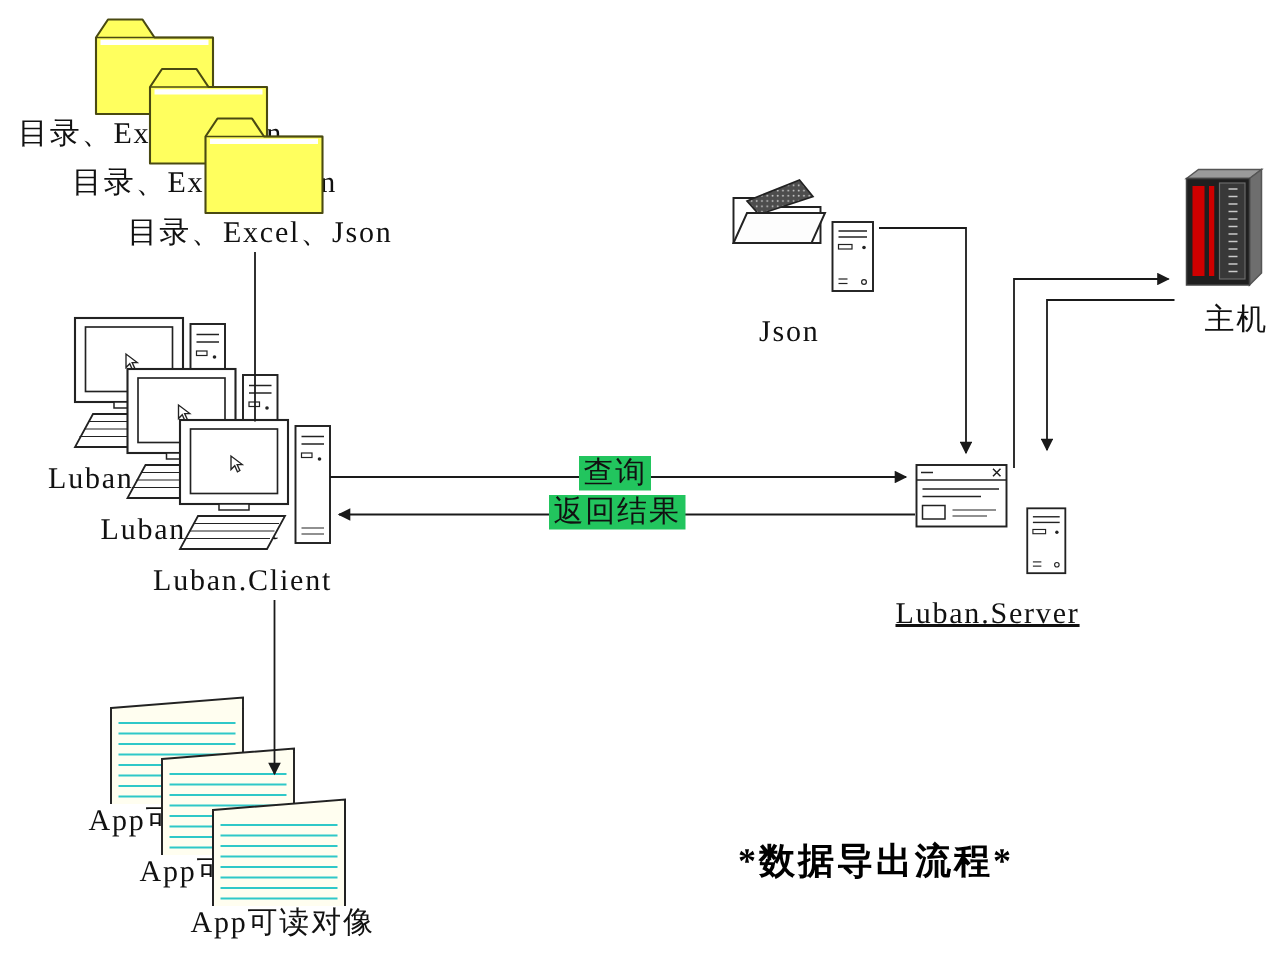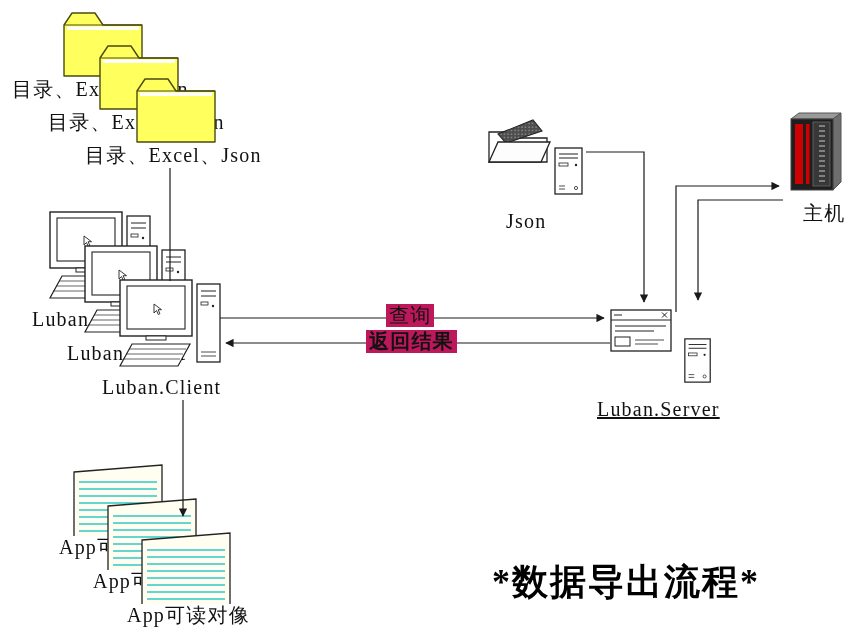--- a/index.html
+++ b/index.html
@@ -32,26 +32,26 @@
   .host-ic{left:0;top:0;width:58px;height:84px;}
   .host-lbl{left:15px;top:92px;}
   
   .pos-server{left:610px;top:309px;}
   .server-window-ic{left:0;top:0;width:62px;height:43px;}
   .server-tower-ic{left:72px;top:28px;width:32px;height:47px;}
   .server-lbl{left:-15px;top:89px;text-decoration:underline;}
   
   .connectors{position:absolute;left:0;top:0;width:848px;height:643px;pointer-events:none;}
   
-  .edge-lbl{position:absolute;white-space:nowrap;background:#be185d;padding:0 3px;
+  .edge-lbl{position:absolute;white-space:nowrap;background:#22c55e;padding:0 3px;
             font-size:20px;line-height:1.15;letter-spacing:1.2px;color:#111;}
   .query-lbl{left:386px;top:304px;}
-  .result-lbl{left:366px;top:330px;font-weight:bold;}
-  
-  .diagram-title{position:absolute;left:492px;top:558px;font-size:36px;font-weight:bold;
+  .result-lbl{left:366px;top:330px;}
+  
+  .diagram-title{position:absolute;left:492px;top:558px;font-size:24px;font-weight:bold;
                  letter-spacing:2px;color:#000;}
 </style>
 </head>
 <body>
 
 <div class="canvas">
 
   <svg class="defs" aria-hidden="true">
     <defs>
       <pattern id="pat-hatch" width="3.5" height="3.5" patternUnits="userSpaceOnUse">

